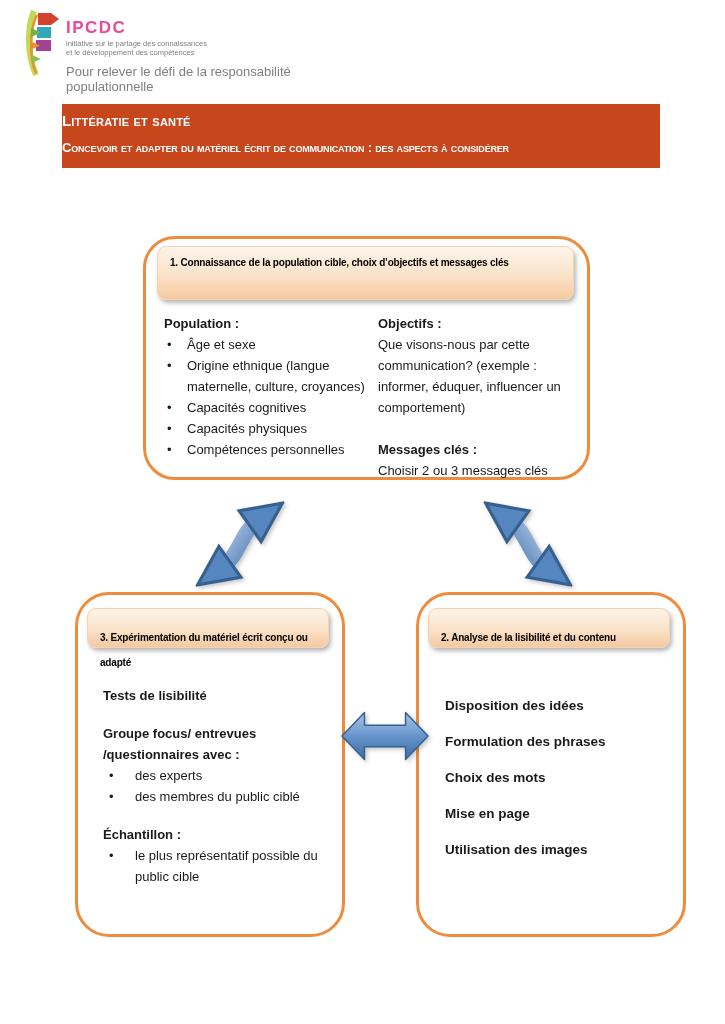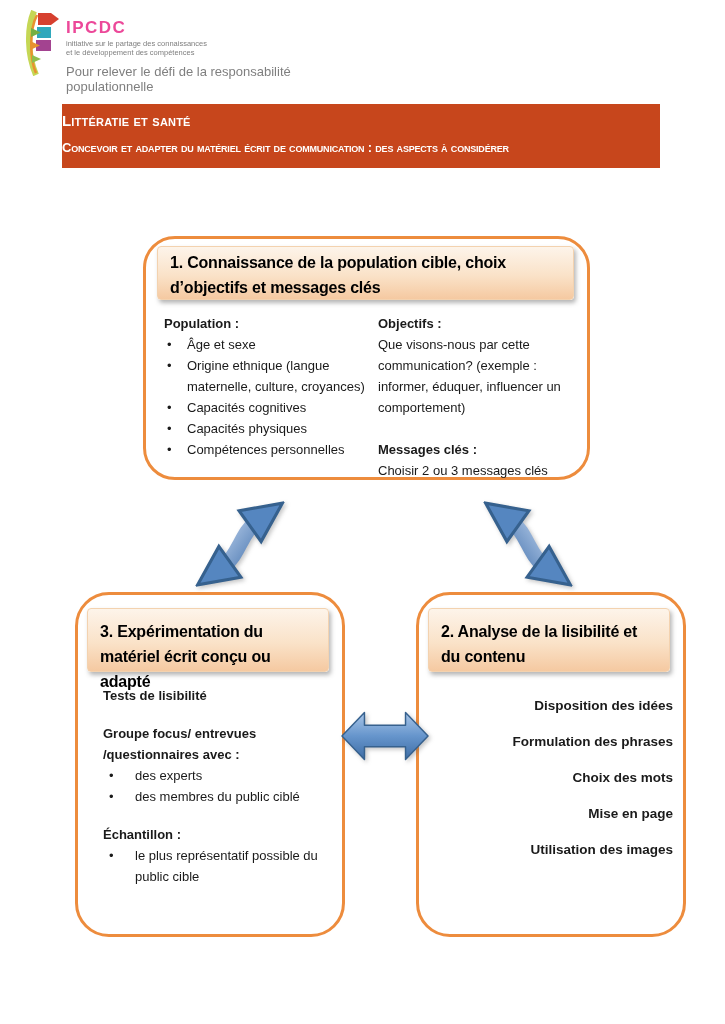--- a/index.html
+++ b/index.html
@@ -18,41 +18,41 @@
   .banner{position:absolute;left:62px;top:104px;width:598px;height:64px;background:#C7461C;
     color:#ffffff;font-weight:bold;font-variant:small-caps;}
   .banner-title{margin-top:8px;font-size:15px;letter-spacing:.2px;}
   .banner-subtitle{margin-top:11px;font-size:13px;letter-spacing:-.2px;}
   
   .box{position:absolute;border:3px solid #ED8C3D;border-radius:34px;background:#fff;}
   .box1{left:143px;top:236px;width:441px;height:238px;border-radius:32px;}
   .box3{left:75px;top:592px;width:264px;height:339px;}
   .box2{left:416px;top:592px;width:264px;height:339px;}
   .box-header{position:absolute;background:linear-gradient(#FDF4EA 0%,#FAE2C8 55%,#F5C9A1 100%);
-    border:1px solid #F3D2AF;border-radius:4px;box-shadow:2px 3px 4px rgba(110,110,110,.5);
-    font-weight:bold;font-size:16px;line-height:25px;letter-spacing:-.2px;color:#000;
+    border:1px solid #F3D2AF;border-radius:9px;box-shadow:2px 3px 4px rgba(110,110,110,.5);
+    font-weight:bold;font-size:10px;line-height:25px;letter-spacing:-.2px;color:#000;
     padding:3px 12px;box-sizing:border-box;}
   .box1 .box-header{left:11px;top:7px;right:13px;height:54px;}
-  .box3 .box-header,.box2 .box-header{left:9px;top:13px;right:13px;height:64px;padding-top:10px;}
+  .box3 .box-header,.box2 .box-header{left:9px;top:13px;right:13px;height:40px;padding-top:16px;}
   
   .box1-content{position:absolute;left:18px;top:74px;right:10px;display:flex;
     font-size:13px;line-height:21px;}
   .col-left{width:214px;flex:0 0 214px;}
   .col-right{flex:1;}
   .hd{font-weight:bold;}
   .bullet{display:flex;}
   .bullet .dot{flex:0 0 20px;padding-left:3px;}
   .bullet .dot::before{content:"\2022";}
   .box3 .bullet .dot{flex:0 0 26px;padding-left:6px;}
   .gap17{margin-top:17px;}
   .gap21{margin-top:21px;}
   
   .box3-content{position:absolute;left:25px;top:90px;right:8px;font-size:13px;line-height:21px;}
   
-  .box2-content{position:absolute;left:26px;top:100px;right:10px;font-size:13.5px;line-height:21px;text-align:right;}
+  .box2-content{position:absolute;left:26px;top:100px;right:27px;font-size:13.5px;line-height:21px;}
   .box2-content .item{font-weight:bold;margin-bottom:15px;}
   
   .arr{position:absolute;overflow:visible;filter:drop-shadow(2px 2px 2px rgba(90,90,90,.35));}
   .arr-left{left:189px;top:498px;}
   .arr-right{left:477px;top:498px;}
   .arr-mid{left:341px;top:701px;z-index:5;}
 </style>
 </head>
 <body>
 

